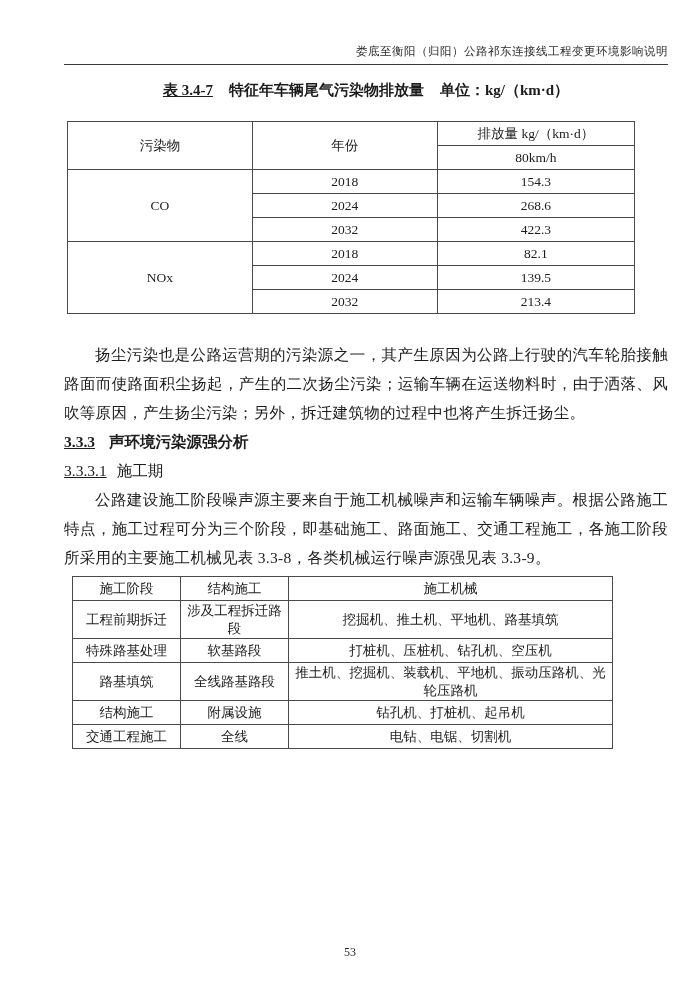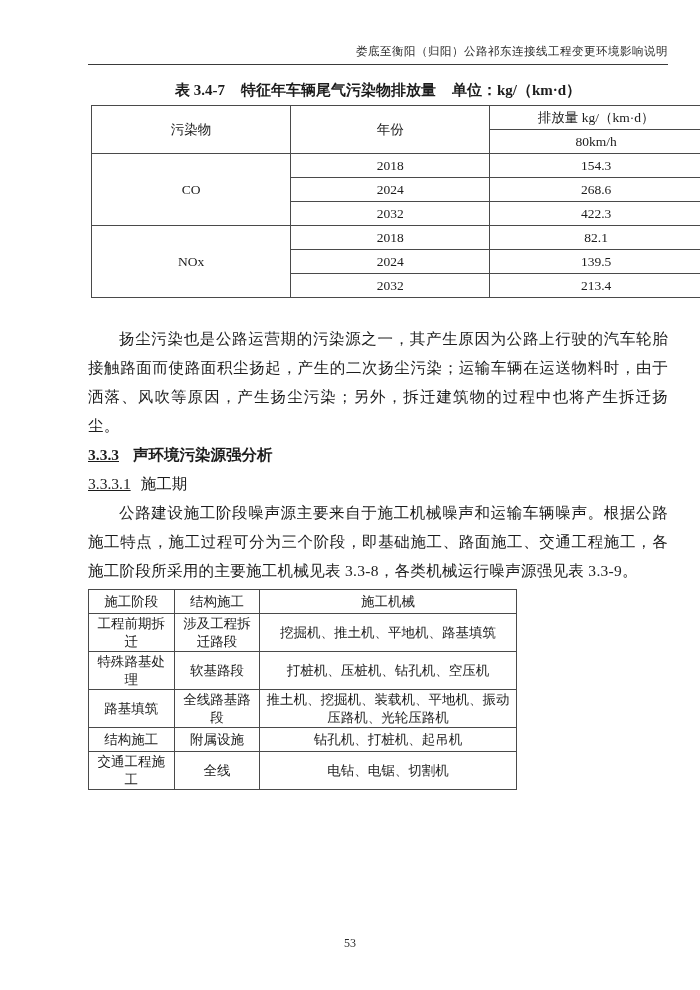--- a/index.html
+++ b/index.html
@@ -4,53 +4,53 @@
 <style>
   * { margin: 0; padding: 0; box-sizing: border-box; }
   html, body { background: #ffffff; }
   body {
     width: 700px; height: 990px;
     position: relative;
     color: #1c1c1c;
     font-family: "Liberation Serif", "DejaVu Serif", serif;
     overflow: hidden;
   }
-  .page { padding: 44px 32px 0 88px; }
+  .page { padding: 44px 32px 0 64px; }
 
   .doc-header {
     text-align: right;
     font-size: 11.5px;
     letter-spacing: 0.5px;
     color: #2a2a2a;
     padding-bottom: 5px;
     border-bottom: 1px solid #3a3a3a;
   }
 
   .caption {
     text-align: center;
     font-weight: bold;
     font-size: 15px;
     margin-top: 16px;
     white-space: nowrap;
   }
-  .caption .cap-label { margin-right: 16px; }
+  .caption .cap-label { margin-right: 16px; text-decoration: underline; }
   .caption .cap-unit  { margin-left: 16px; }
 
   table { border-collapse: collapse; table-layout: fixed; }
   th, td {
     border: 1px solid #4a4a4a;
     font-weight: normal;
     text-align: center;
     vertical-align: middle;
     font-size: 13.5px;
     padding: 1px 2px;
     line-height: 1.3;
   }
 
-  .emission-table { width: 612px; margin: 5px 0 0 3px; }
+  .emission-table { width: 568px; margin: 21px 0 0 3px; }
   .emission-table th, .emission-table td { height: 24px; }
   .emission-table col.c1 { width: 32.6%; }
   .emission-table col.c2 { width: 32.6%; }
   .emission-table col.c3 { width: 34.8%; }
 
   .text-block { margin-top: 26px; font-size: 15.5px; }
   .sub-heading { line-height: 28px; text-indent: 2em; }
   .para {
     line-height: 29px;
     text-indent: 2em;
@@ -58,30 +58,30 @@
     letter-spacing: 0.3px;
   }
   .num-heading { line-height: 29px; }
   .num-heading .h-num { margin-right: 14px; text-decoration: underline; }
   .num-heading.lvl3 { font-weight: bold; }
   .num-heading.lvl4 .h-num { margin-right: 10px; }
 
   .caption-2 { margin-top: 5px; }
   .caption-2 .cap-label { margin-right: 26px; }
 
-  .machine-table { width: 429px; margin: 4px 0 0 0; }
+  .machine-table { width: 541px; margin: 4px 0 0 8px; }
   .machine-table th, .machine-table td { height: 24px; }
   .machine-table col.m1 { width: 20%; }
   .machine-table col.m2 { width: 20%; }
   .machine-table col.m3 { width: 60%; }
   .machine-table td.wrap { height: 38px; }
 
   .page-number {
     position: absolute;
-    left: 0; right: 0; bottom: 39px;
+    left: 0; right: 0; bottom: 30px;
     text-align: center;
     font-size: 12px;
     color: #2a2a2a;
   }
 </style>
 </head>
 <body>
 
 <div class="page">
 

